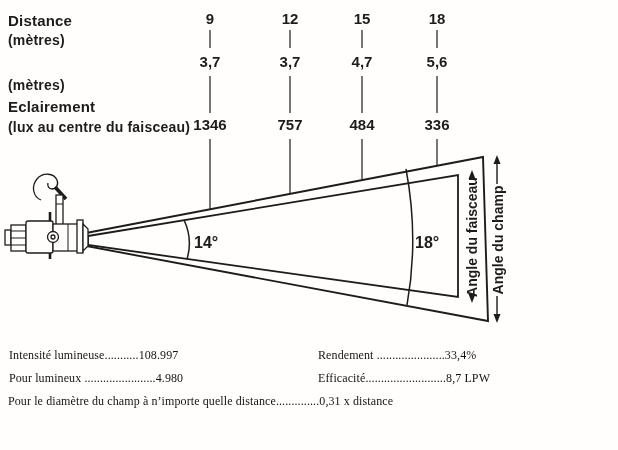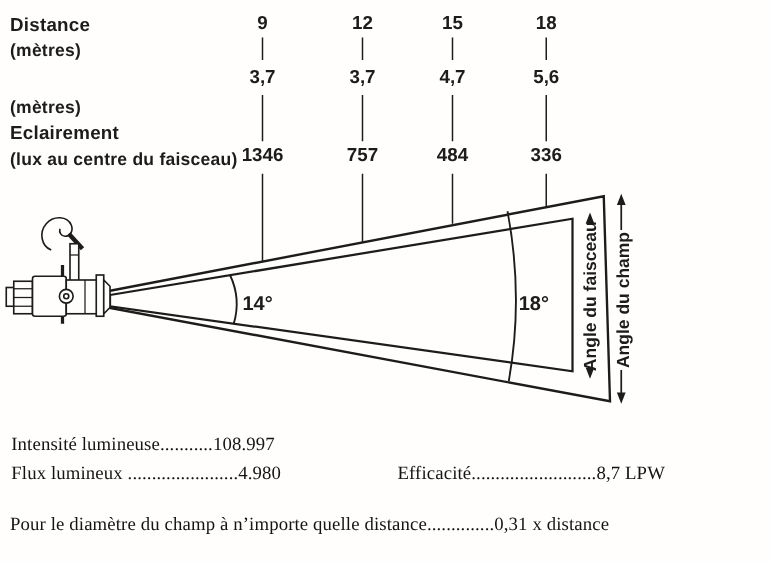--- a/index.html
+++ b/index.html
@@ -14,25 +14,25 @@
   .tsub{font-size:14px;}
   .val{
     position:absolute;transform:translateX(-50%);font-weight:700;
     font-size:15px;white-space:nowrap;
   }
   .c0{left:210px}.c1{left:290px}.c2{left:362px}.c3{left:437px}
   .r0{top:10px}.r1{top:53px}.r2{top:116px}
   .overlay{position:absolute;left:0;top:0;}
   .serifline{
     position:absolute;font-family:"Liberation Serif",serif;
-    font-size:15px;color:#141414;white-space:nowrap;letter-spacing:.1px;
+    font-size:12px;color:#141414;white-space:nowrap;letter-spacing:.1px;
   }
   .l1{left:9px;top:348px}.l2{left:9px;top:371px}
   .rc1{left:318px;top:348px}.rc2{left:318px;top:371px}
-  .f1{left:8px;top:412px}.f2{left:8px;top:422px}
+  .f1{left:8px;top:394px}.f2{left:8px;top:422px}
 </style>
 </head>
 <body>
 
 <div class="stage">
 
   <span class="tlabel" style="top:12px">Distance</span>
   <span class="tlabel tsub" style="top:32px">(mètres)</span>
   <span class="tlabel tsub" style="top:77px">(mètres)</span>
   <span class="tlabel" style="top:98px">Eclairement</span>
@@ -116,17 +116,18 @@
 
       <circle cx="53" cy="237" r="5.5"></circle>
       <circle cx="53" cy="237" r="2"></circle>
 
       <rect x="77" y="220" width="6" height="33"></rect>
       <path d="M83,224 L88,229 L88,246 L83,251 Z"></path>
     </g>
   </svg>
 
   <div class="serifline l1"><span>Intensité lumineuse</span><span>...........</span><span>108.997</span></div>
-  <div class="serifline l2"><span>Flux lumineux </span><span>.......................</span><span>4.980</span></div>
+  <div class="serifline l2"><span>Pour lumineux </span><span>.......................</span><span>4.980</span></div>
+  <div class="serifline rc1"><span>Rendement </span><span>......................</span><span>33,4%</span></div>
   <div class="serifline rc2"><span>Efficacité</span><span>..........................</span><span>8,7 LPW</span></div>
   <div class="serifline f1"><span>Pour le diamètre du champ à n’importe quelle distance</span><span>..............</span><span>0,31 x distance</span></div>
 
 </div>
 
 </body></html>

